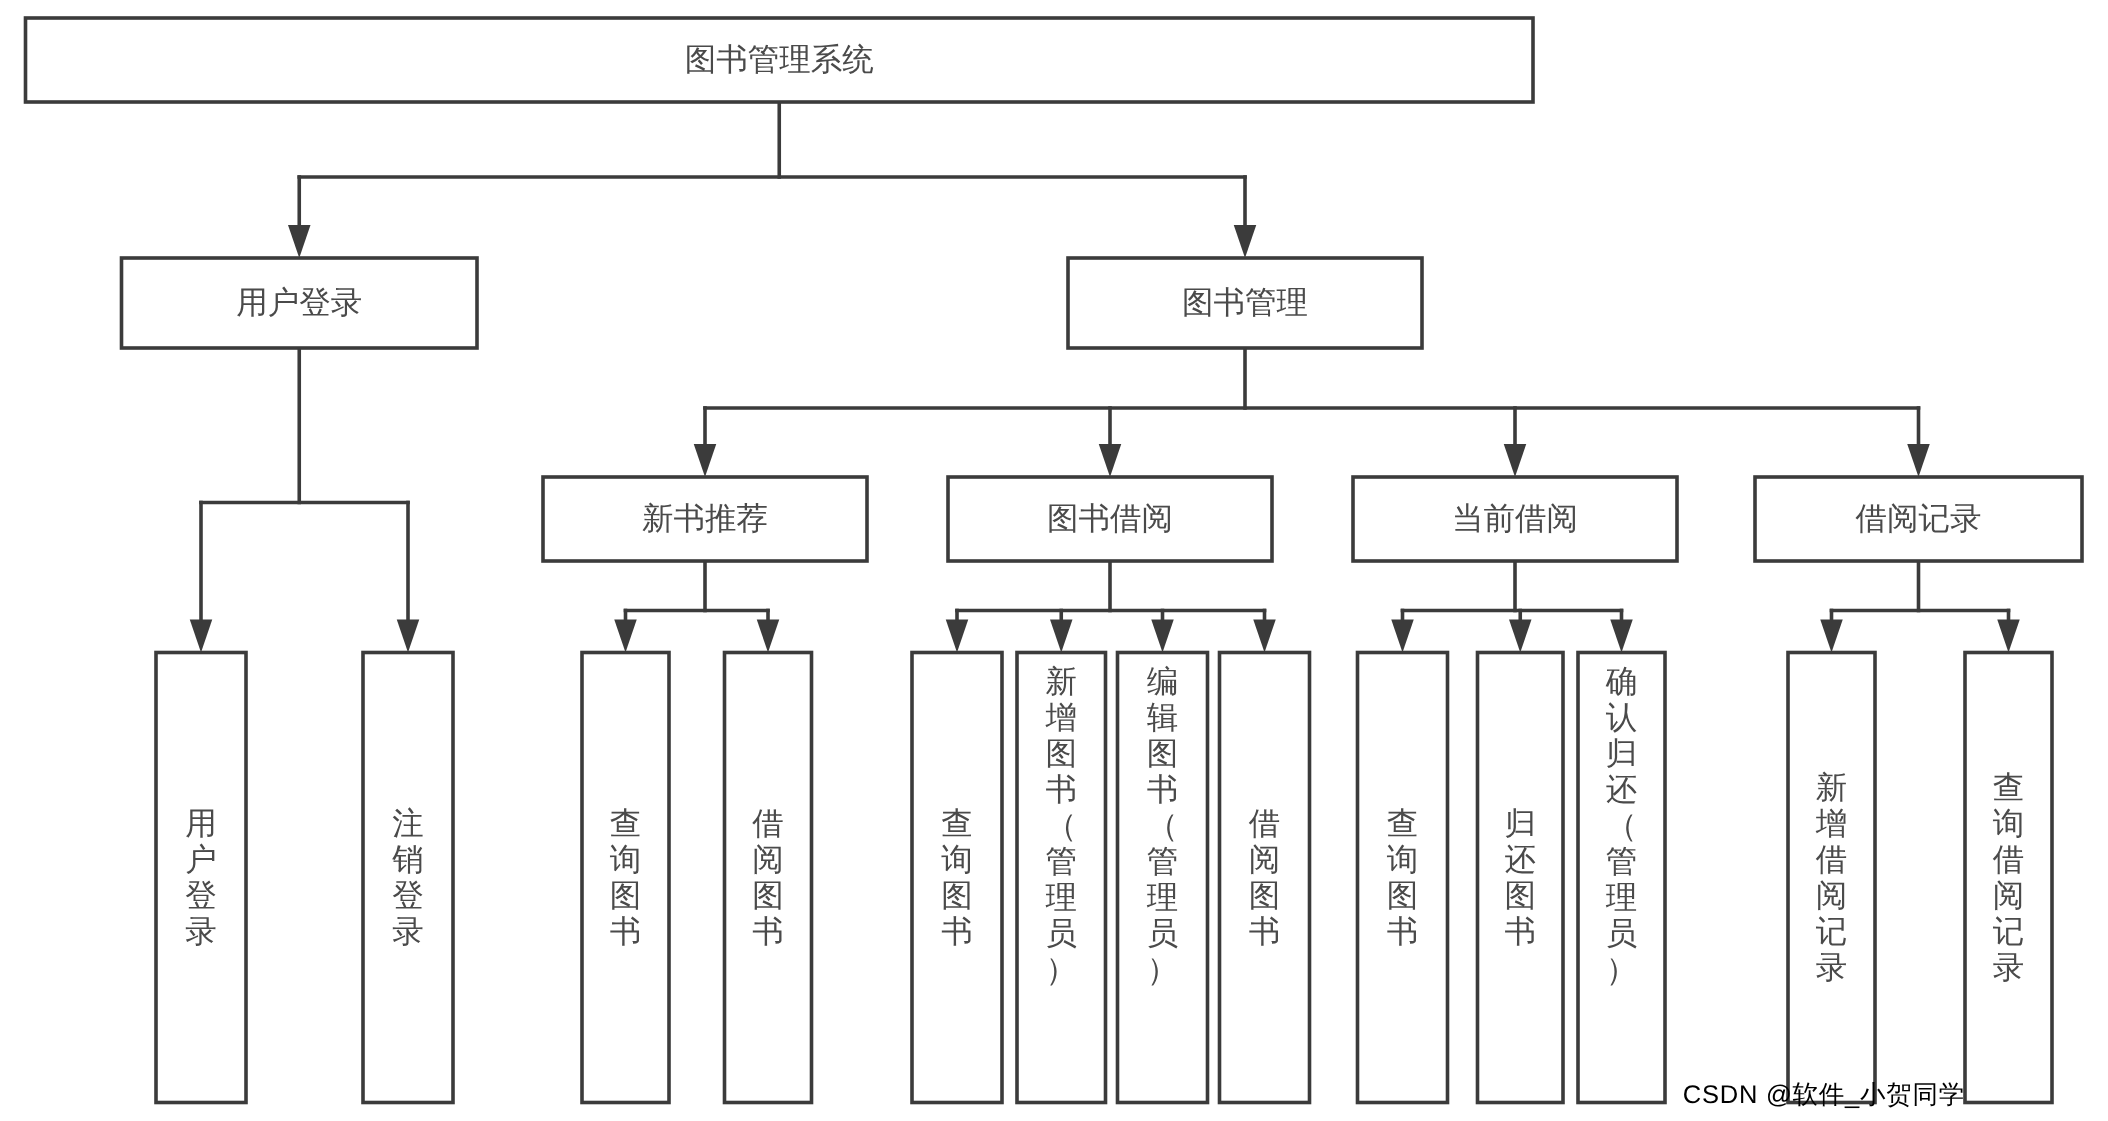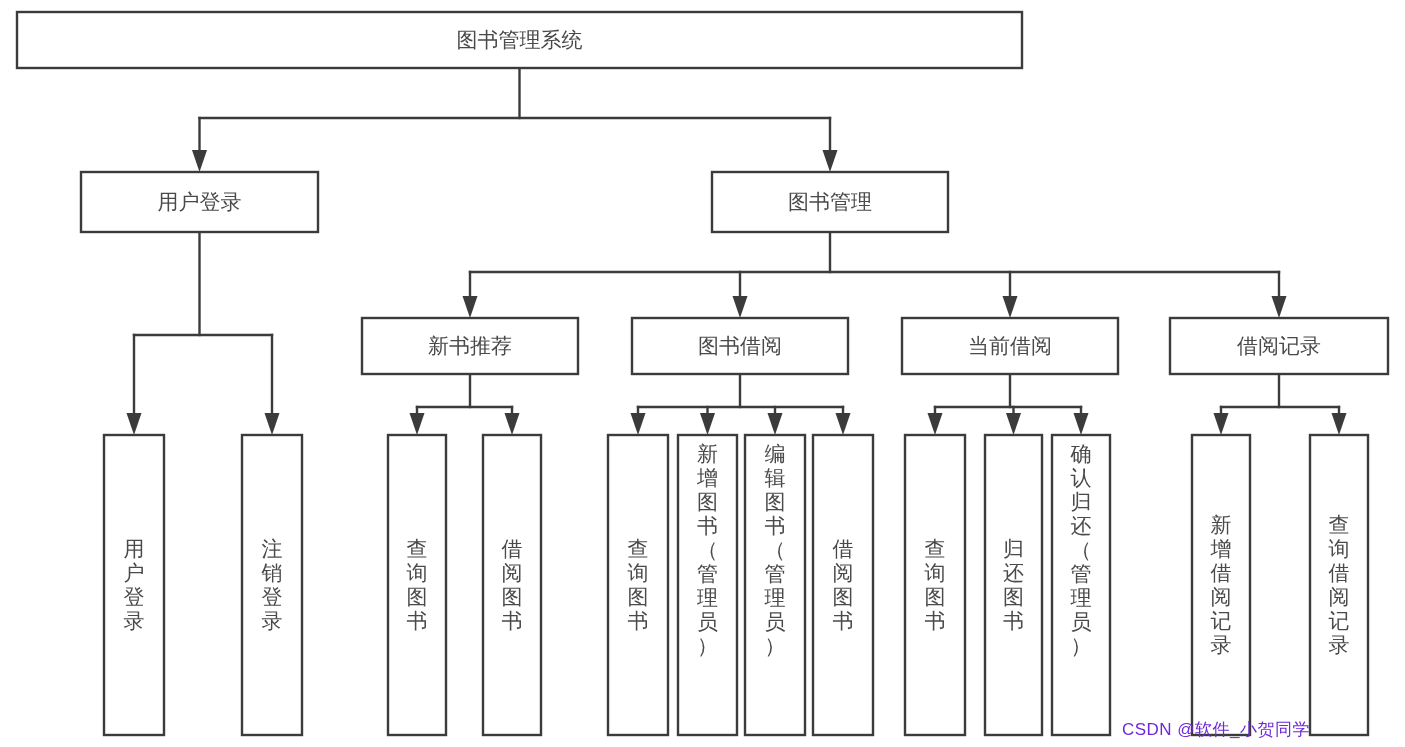--- a/index.html
+++ b/index.html
@@ -50,21 +50,21 @@
     font-family: "Liberation Sans", "DejaVu Sans", sans-serif;
     font-size: 21px;
     text-anchor: middle;
   }
   .watermark {
     position: absolute;
     right: 8px;
     bottom: 6px;
     font-family: "Liberation Sans", "DejaVu Sans", sans-serif;
     font-size: 17px;
-    color: #6d28d9;
+    color: #000000;
     letter-spacing: 0.5px;
     white-space: nowrap;
     pointer-events: none;
     margin-left: 24px;
   }
 </style>
 </head>
 <body>
 
 <div id="diagram-root">

